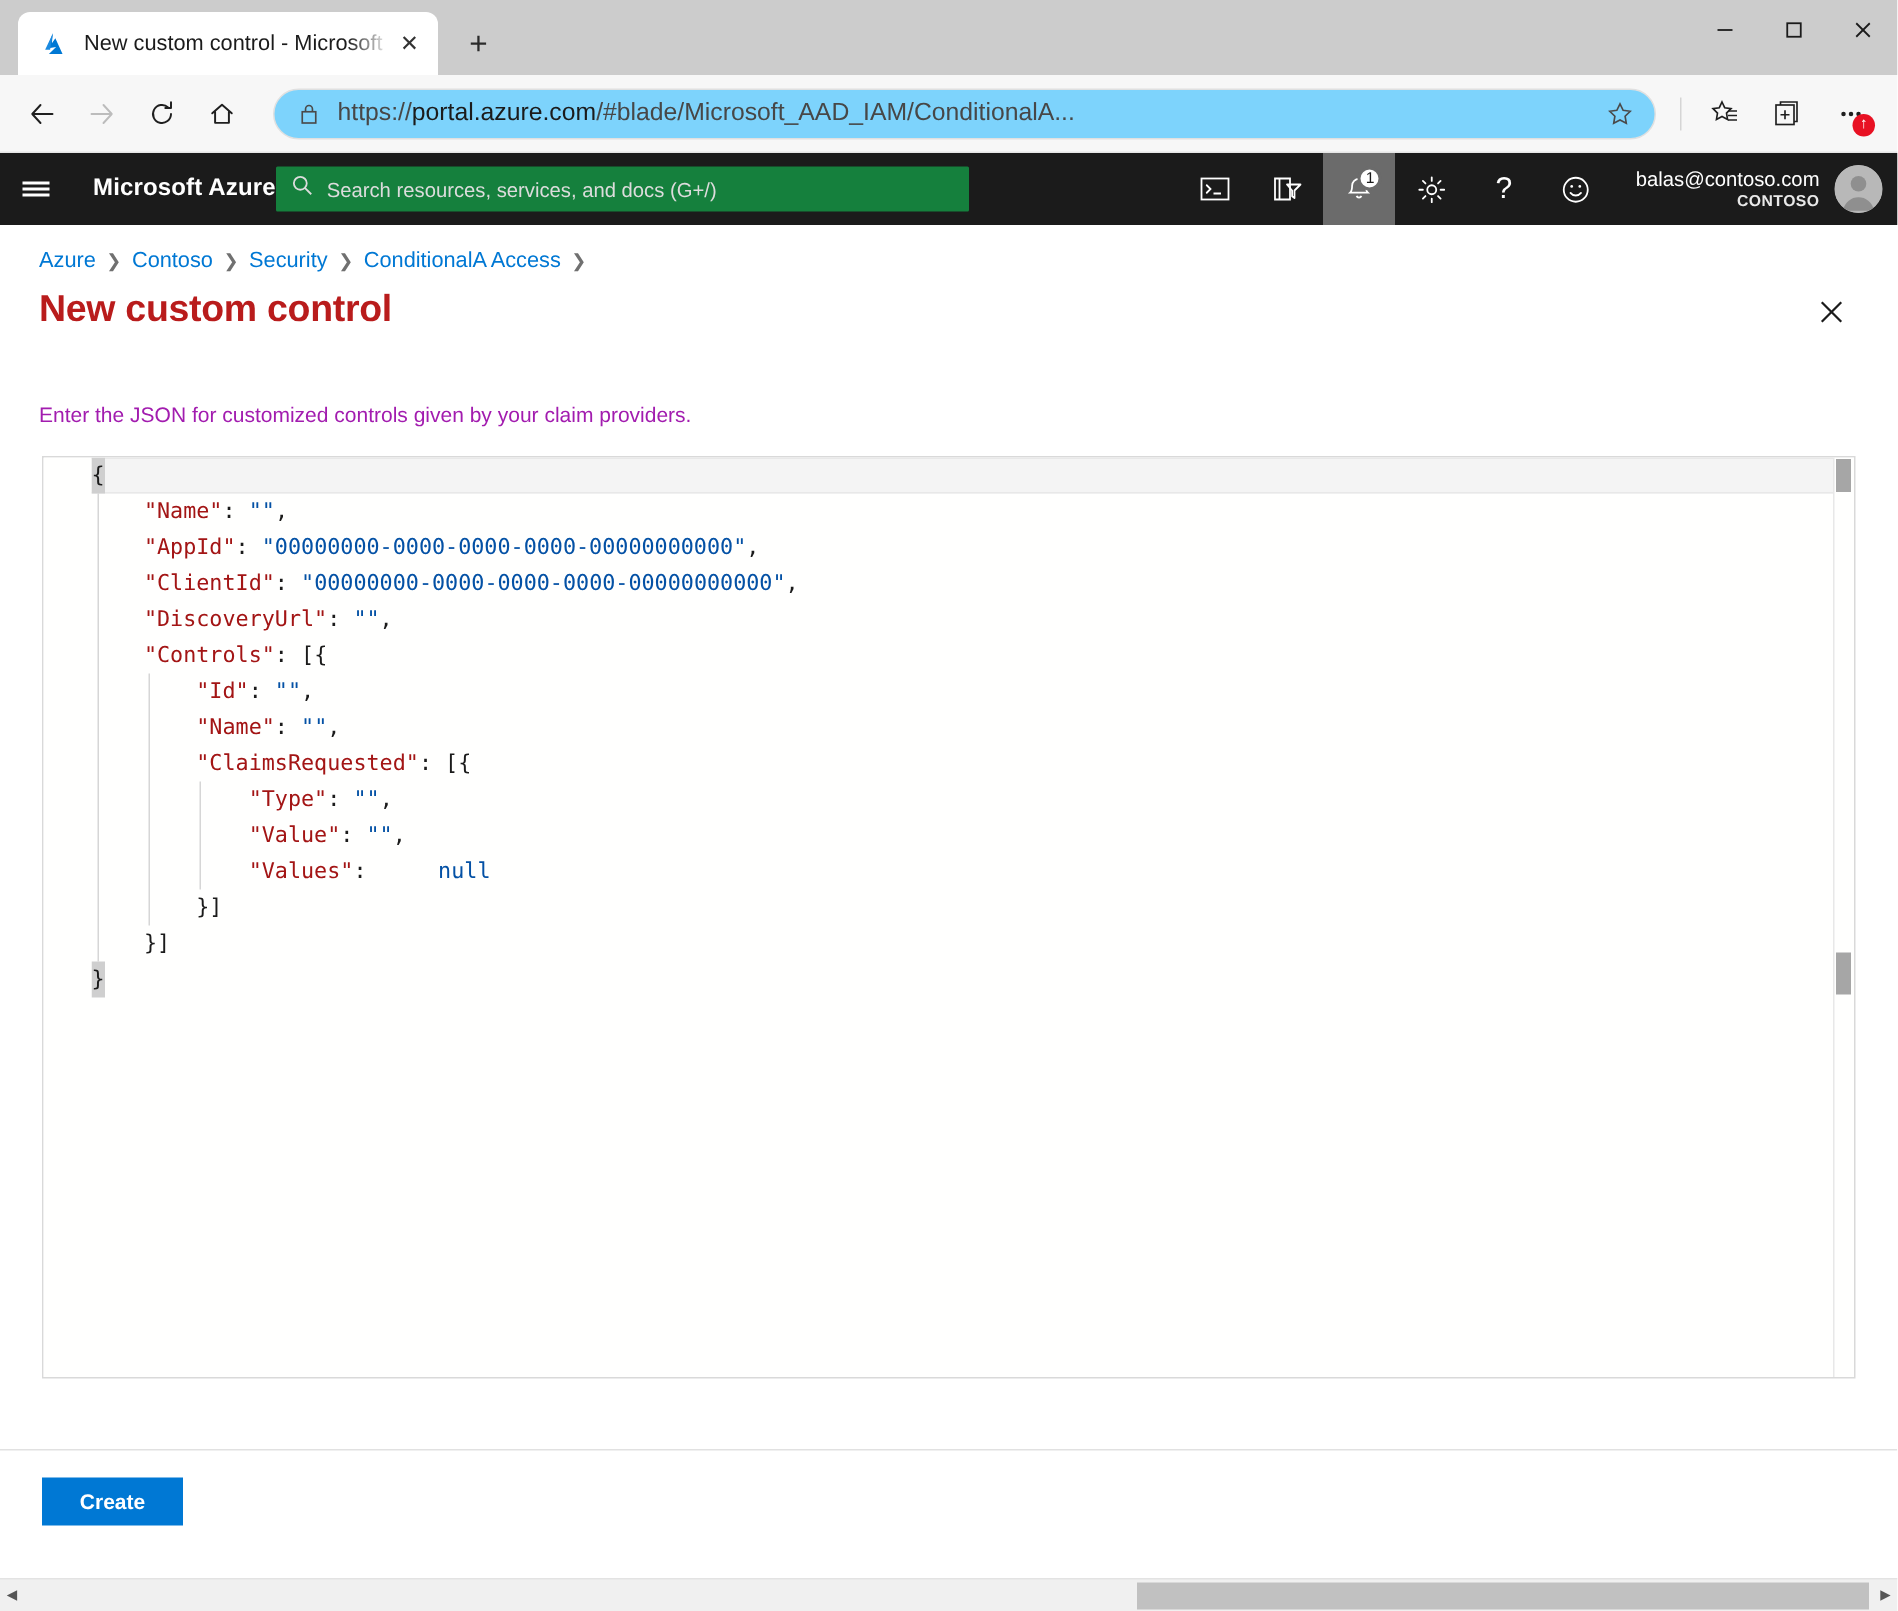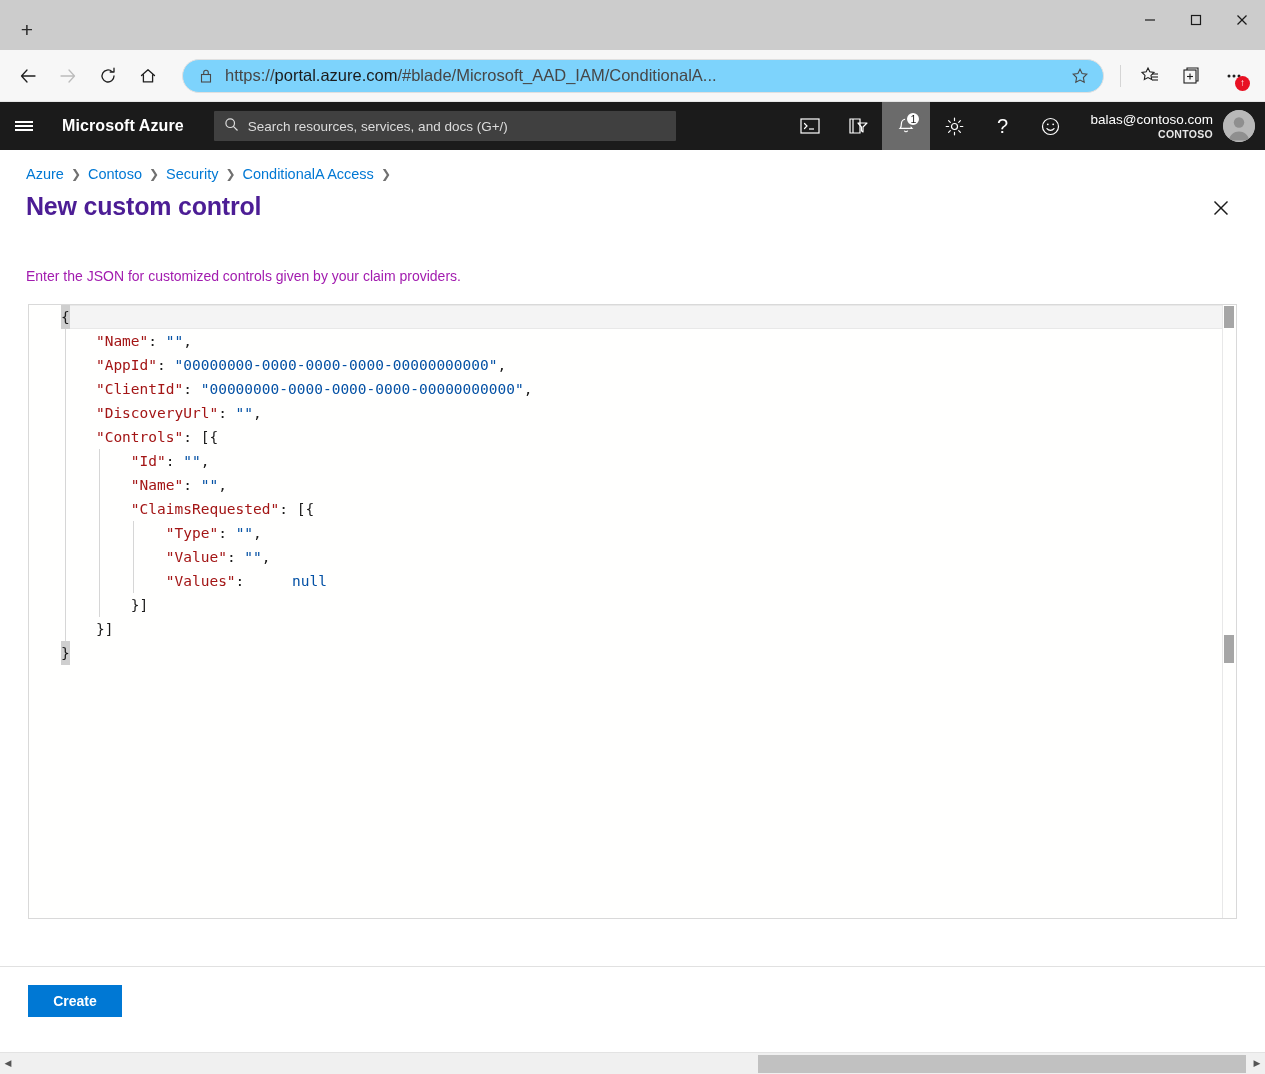--- a/index.html
+++ b/index.html
@@ -84,21 +84,21 @@
 
   
   .azbar {
     height: 48px; flex: 0 0 48px; background: #1b1b1b;
     display: flex; align-items: center; color: #ffffff;
   }
   .hamburger { width: 48px; height: 48px; display: flex; align-items: center; justify-content: center; }
   .hamburger span { display:block; width: 18px; height: 2px; background:#fff; margin:2px 0; }
   .brand { font-size: 16px; font-weight: bold; margin-left: 14px; letter-spacing: .1px; }
   .azsearch {
-    width: 462px; height: 30px; background: #404040; margin-left: 30px;
+    width: 462px; height: 30px; background: #15803d; 
     display: flex; align-items: center; padding: 0 10px; border-radius: 1px;
   }
   .azsearch .ph { font-size: 13.5px; color: #dcdcdc; margin-left: 9px; }
   .azicons { margin-left: auto; display: flex; align-items: center; height: 48px; }
   .azicon {
     width: 48px; height: 48px; display: flex; align-items: center; justify-content: center;
     position: relative; color: #fff;
   }
   .azicon.active { background: #6b6b6b; }
   .bellbadge {
@@ -118,21 +118,21 @@
 
   
   .blade {
     flex: 1 1 auto; background: #ffffff; position: relative;
     overflow: hidden; display: flex; flex-direction: column;
   }
   .breadcrumb { padding: 16px 0 0 26px; font-size: 14.5px; color: #0078d4; display: flex; align-items: center; }
   .breadcrumb a { color: #0078d4; text-decoration: none; }
   .crumbsep { color: #707070; margin: 0 7px; font-size: 12px; }
   .bladehead { display: flex; align-items: flex-start; padding: 10px 0 0 26px; }
-  .bladetitle { font-size: 25px; font-weight: bold; color: #4c1d95; letter-spacing: -.2px; }
+  .bladetitle { font-size: 25px; font-weight: bold; color: #b91c1c; letter-spacing: -.2px; }
   .bladeclose {
     margin-left: auto; margin-right: 28px; width: 32px; height: 32px;
     display: flex; align-items: center; justify-content: center; color: #1b1b1b;
   }
   .bladedesc { padding: 44px 0 0 26px; font-size: 14px; color: #a21caf; }
 
   
   .editorwrap {
     margin: 20px 28px 0 28px; border: 1px solid #d9d9d9; background: #fffffe;
     height: 615px; display: flex; position: relative; overflow: hidden;
@@ -184,20 +184,30 @@
   .psarrow { width: 16px; text-align: center; font-size: 9px; color: #555; line-height: 1; }
   .pstrack { flex: 1 1 auto; height: 22px; position: relative; }
   .psthumb { position: absolute; left: 742px; top: 2px; height: 18px; width: 488px; background: #c1c1c1; }
 </style>
 </head>
 <body>
 
 <div class="browser">
 
   <div class="titlebar">
+    <div class="tab">
+      <span class="tab-favicon">
+        <svg width="18" height="18" viewBox="0 0 18 18">
+          <path d="M8.2 2.1L4.3 12.4l6.1-1.1L5.6 16h9.1L9.9 5.5 7.6 8.9 8.2 2.1z" fill="#0078d4"></path>
+          <path d="M8.3 2.2L3.1 13.2h3.3L8.3 2.2z" fill="#1a8ae0"></path>
+        </svg>
+      </span>
+      <span class="tab-title">New custom control - Microsoft </span>
+      <span class="tab-close">✕</span>
+    </div>
     <div class="newtab">+</div>
 
     <div class="wincontrols">
       <div class="wc">
         <svg width="12" height="12">
             <line x1="1" y1="6" x2="11" y2="6" stroke="#1b1b1b" stroke-width="1.2"></line>
           </svg>
       </div>
       <div class="wc">
         <svg width="12" height="12">

